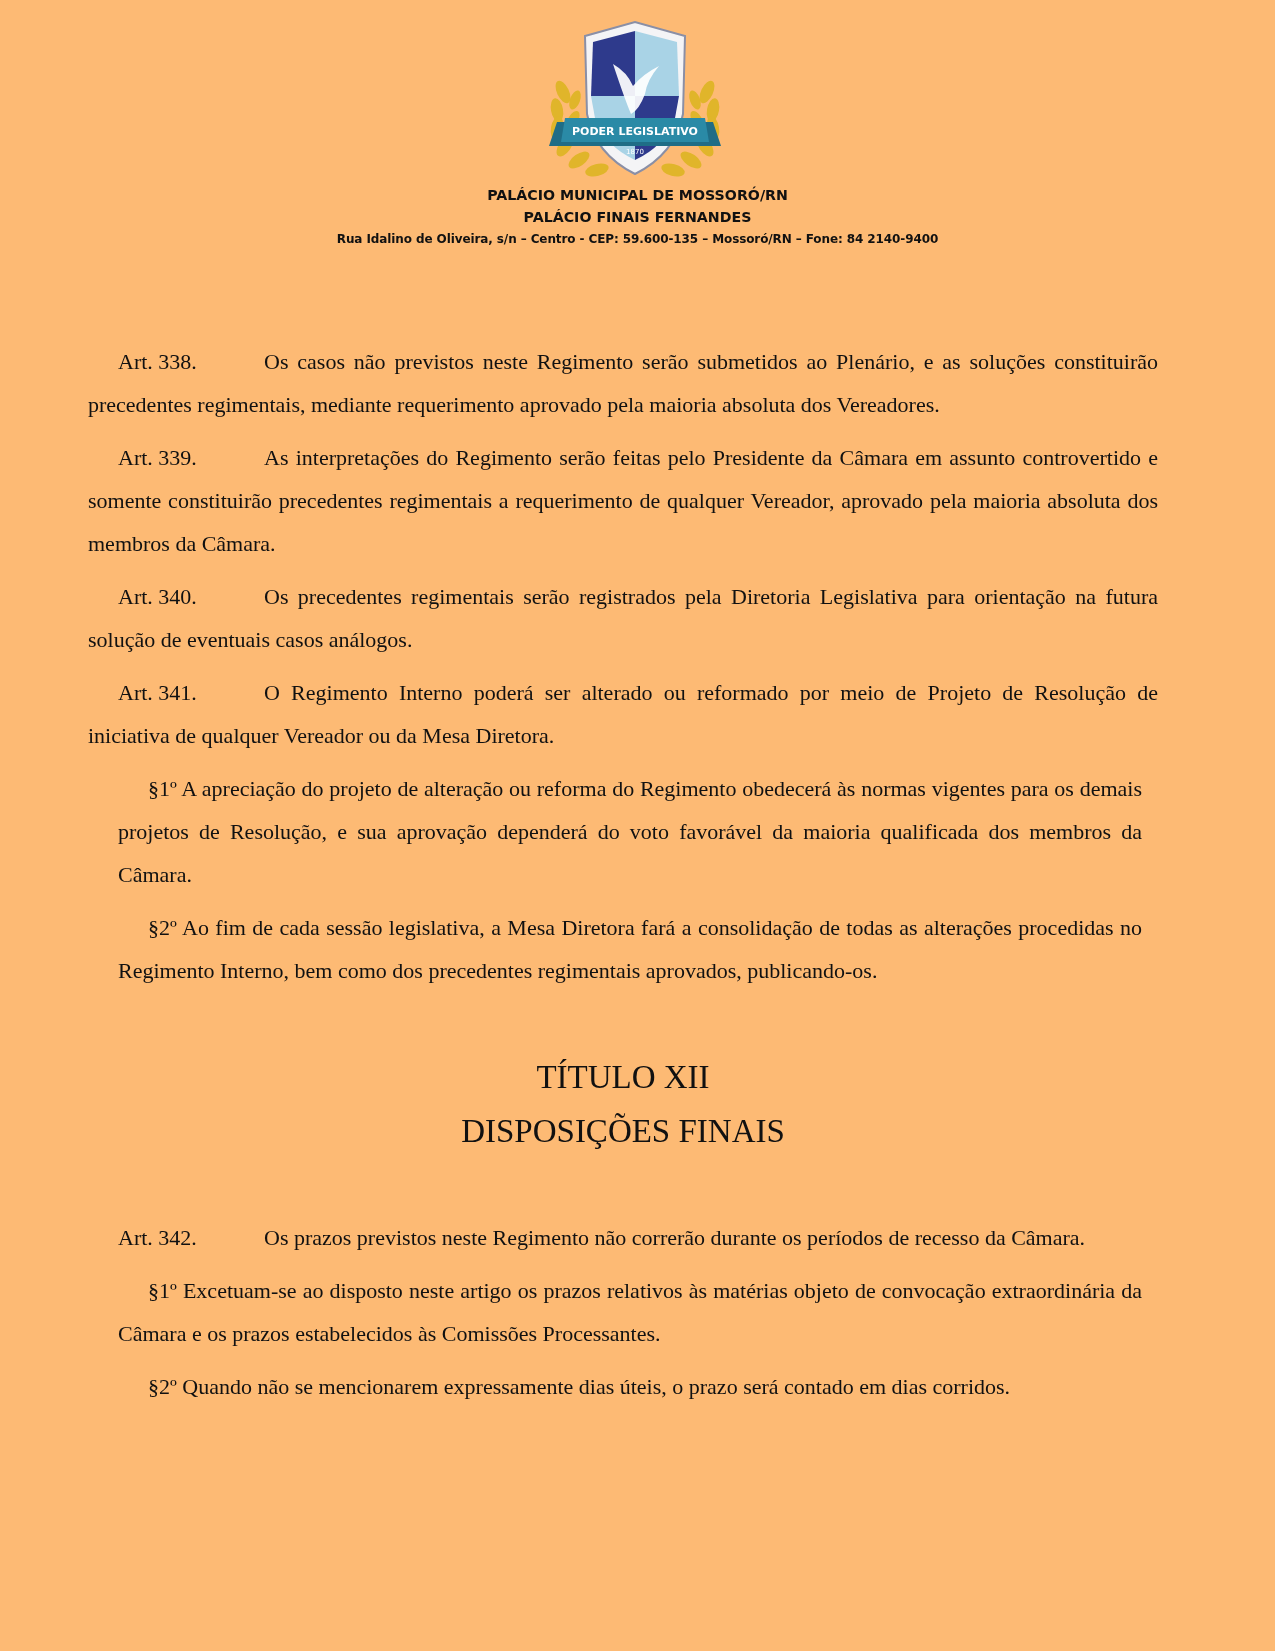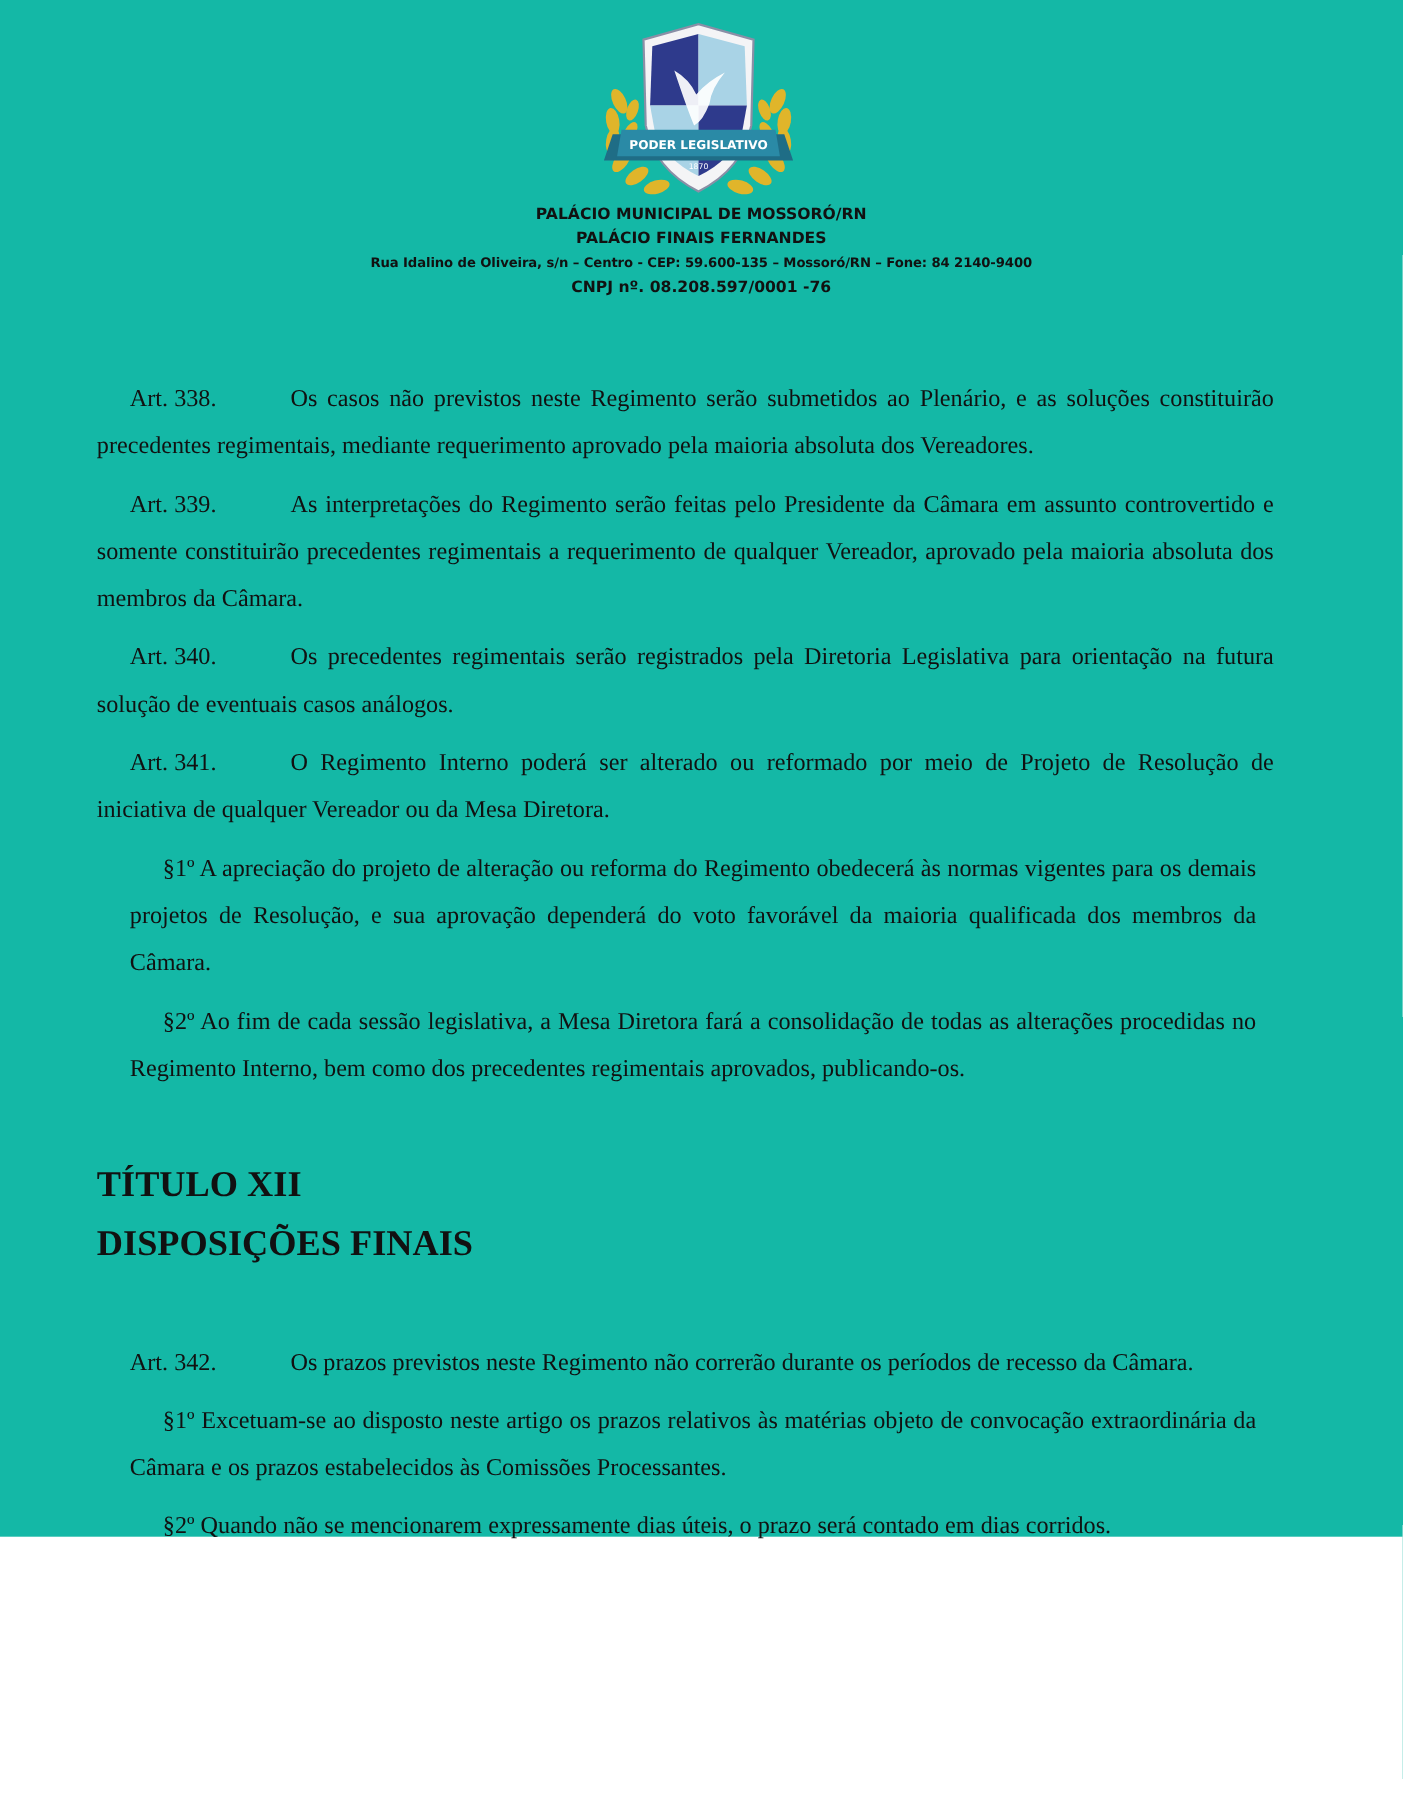--- a/index.html
+++ b/index.html
@@ -1,30 +1,30 @@
 <!DOCTYPE html>
 <html><head>
 <meta charset="utf-8">
 <style>
   html, body { margin: 0; padding: 0; background: #ffffff; }
   body { width: 1275px; height: 1651px; position: relative; overflow: hidden; color: #000; }
-  .page { position: absolute; left: 0; top: 0; width: 1275px; height: 1397px; background: #14b8a6; }
+  .page { position: absolute; left: 0; top: 0; width: 1275px; height: 1651px; background: #fdba74; }
 
   .logo { position: absolute; left: 535px; top: 14px; width: 200px; height: 170px; }
 
   .header { position: absolute; left: 0; top: 184px; width: 1275px; text-align: center;
             font-family: "DejaVu Sans", sans-serif; font-weight: bold; font-size: 14.2px; line-height: 22px; color: #111; }
   .header .addr { font-size: 12px; letter-spacing: -0.1px; }
 
   .body { position: absolute; left: 88px; top: 340px; width: 1070px;
           font-family: "Liberation Serif", serif; font-size: 22px; color: #111; }
   .para { text-align: justify; line-height: 43px; margin: 0 0 10px 0; text-indent: 30px; }
   .para .art { display: inline-block; width: 146px; text-indent: 0; }
   .sub { text-align: justify; line-height: 43px; margin: 0 16px 10px 30px; text-indent: 30px; }
-  .title { font-weight: bold; line-height: 54px; margin: 0; }
+  .title { text-align: center; font-weight: normal; line-height: 54px; margin: 0; }
   .spacer-a { height: 48px; }
   .spacer-b { height: 58px; }
 </style>
 </head>
 <body>
 
 <div class="page">
 
   <svg class="logo" viewBox="0 0 200 170">
 
@@ -60,21 +60,20 @@
     <path d="M22 108 L178 108 L186 132 L14 132 Z" fill="#1f6d86"></path>
     <path d="M30 104 L170 104 L174 128 L26 128 Z" fill="#2a8aa6"></path>
     <text x="100" y="121" text-anchor="middle" font-family="DejaVu Sans, sans-serif" font-size="11" font-weight="bold" fill="#ffffff">PODER LEGISLATIVO</text>
     <text x="100" y="140" text-anchor="middle" font-family="DejaVu Sans, sans-serif" font-size="7" fill="#ffffff">1870</text>
   </svg>
 
   <div class="header">
     <div>PALÁCIO MUNICIPAL DE MOSSORÓ/RN</div>
     <div>PALÁCIO FINAIS FERNANDES</div>
     <div class="addr">Rua Idalino de Oliveira, s/n – Centro - CEP: 59.600-135 – Mossoró/RN – Fone: 84 2140-9400</div>
-    <div>CNPJ nº.  08.208.597/0001 -76</div>
   </div>
 
   <div class="body">
 
     <p class="para"><span class="art">Art. 338.</span><span>Os casos não previstos neste Regimento serão submetidos ao Plenário, e as soluções constituirão precedentes regimentais, mediante requerimento aprovado pela maioria absoluta dos Vereadores.</span></p>
 
     <p class="para"><span class="art">Art. 339.</span><span>As interpretações do Regimento serão feitas pelo Presidente da Câmara em assunto controvertido e somente constituirão precedentes regimentais a requerimento de qualquer Vereador, aprovado pela maioria absoluta dos membros da Câmara.</span></p>
 
     <p class="para"><span class="art">Art. 340.</span><span>Os precedentes regimentais serão registrados pela Diretoria Legislativa para orientação na futura solução de eventuais casos análogos.</span></p>
 

